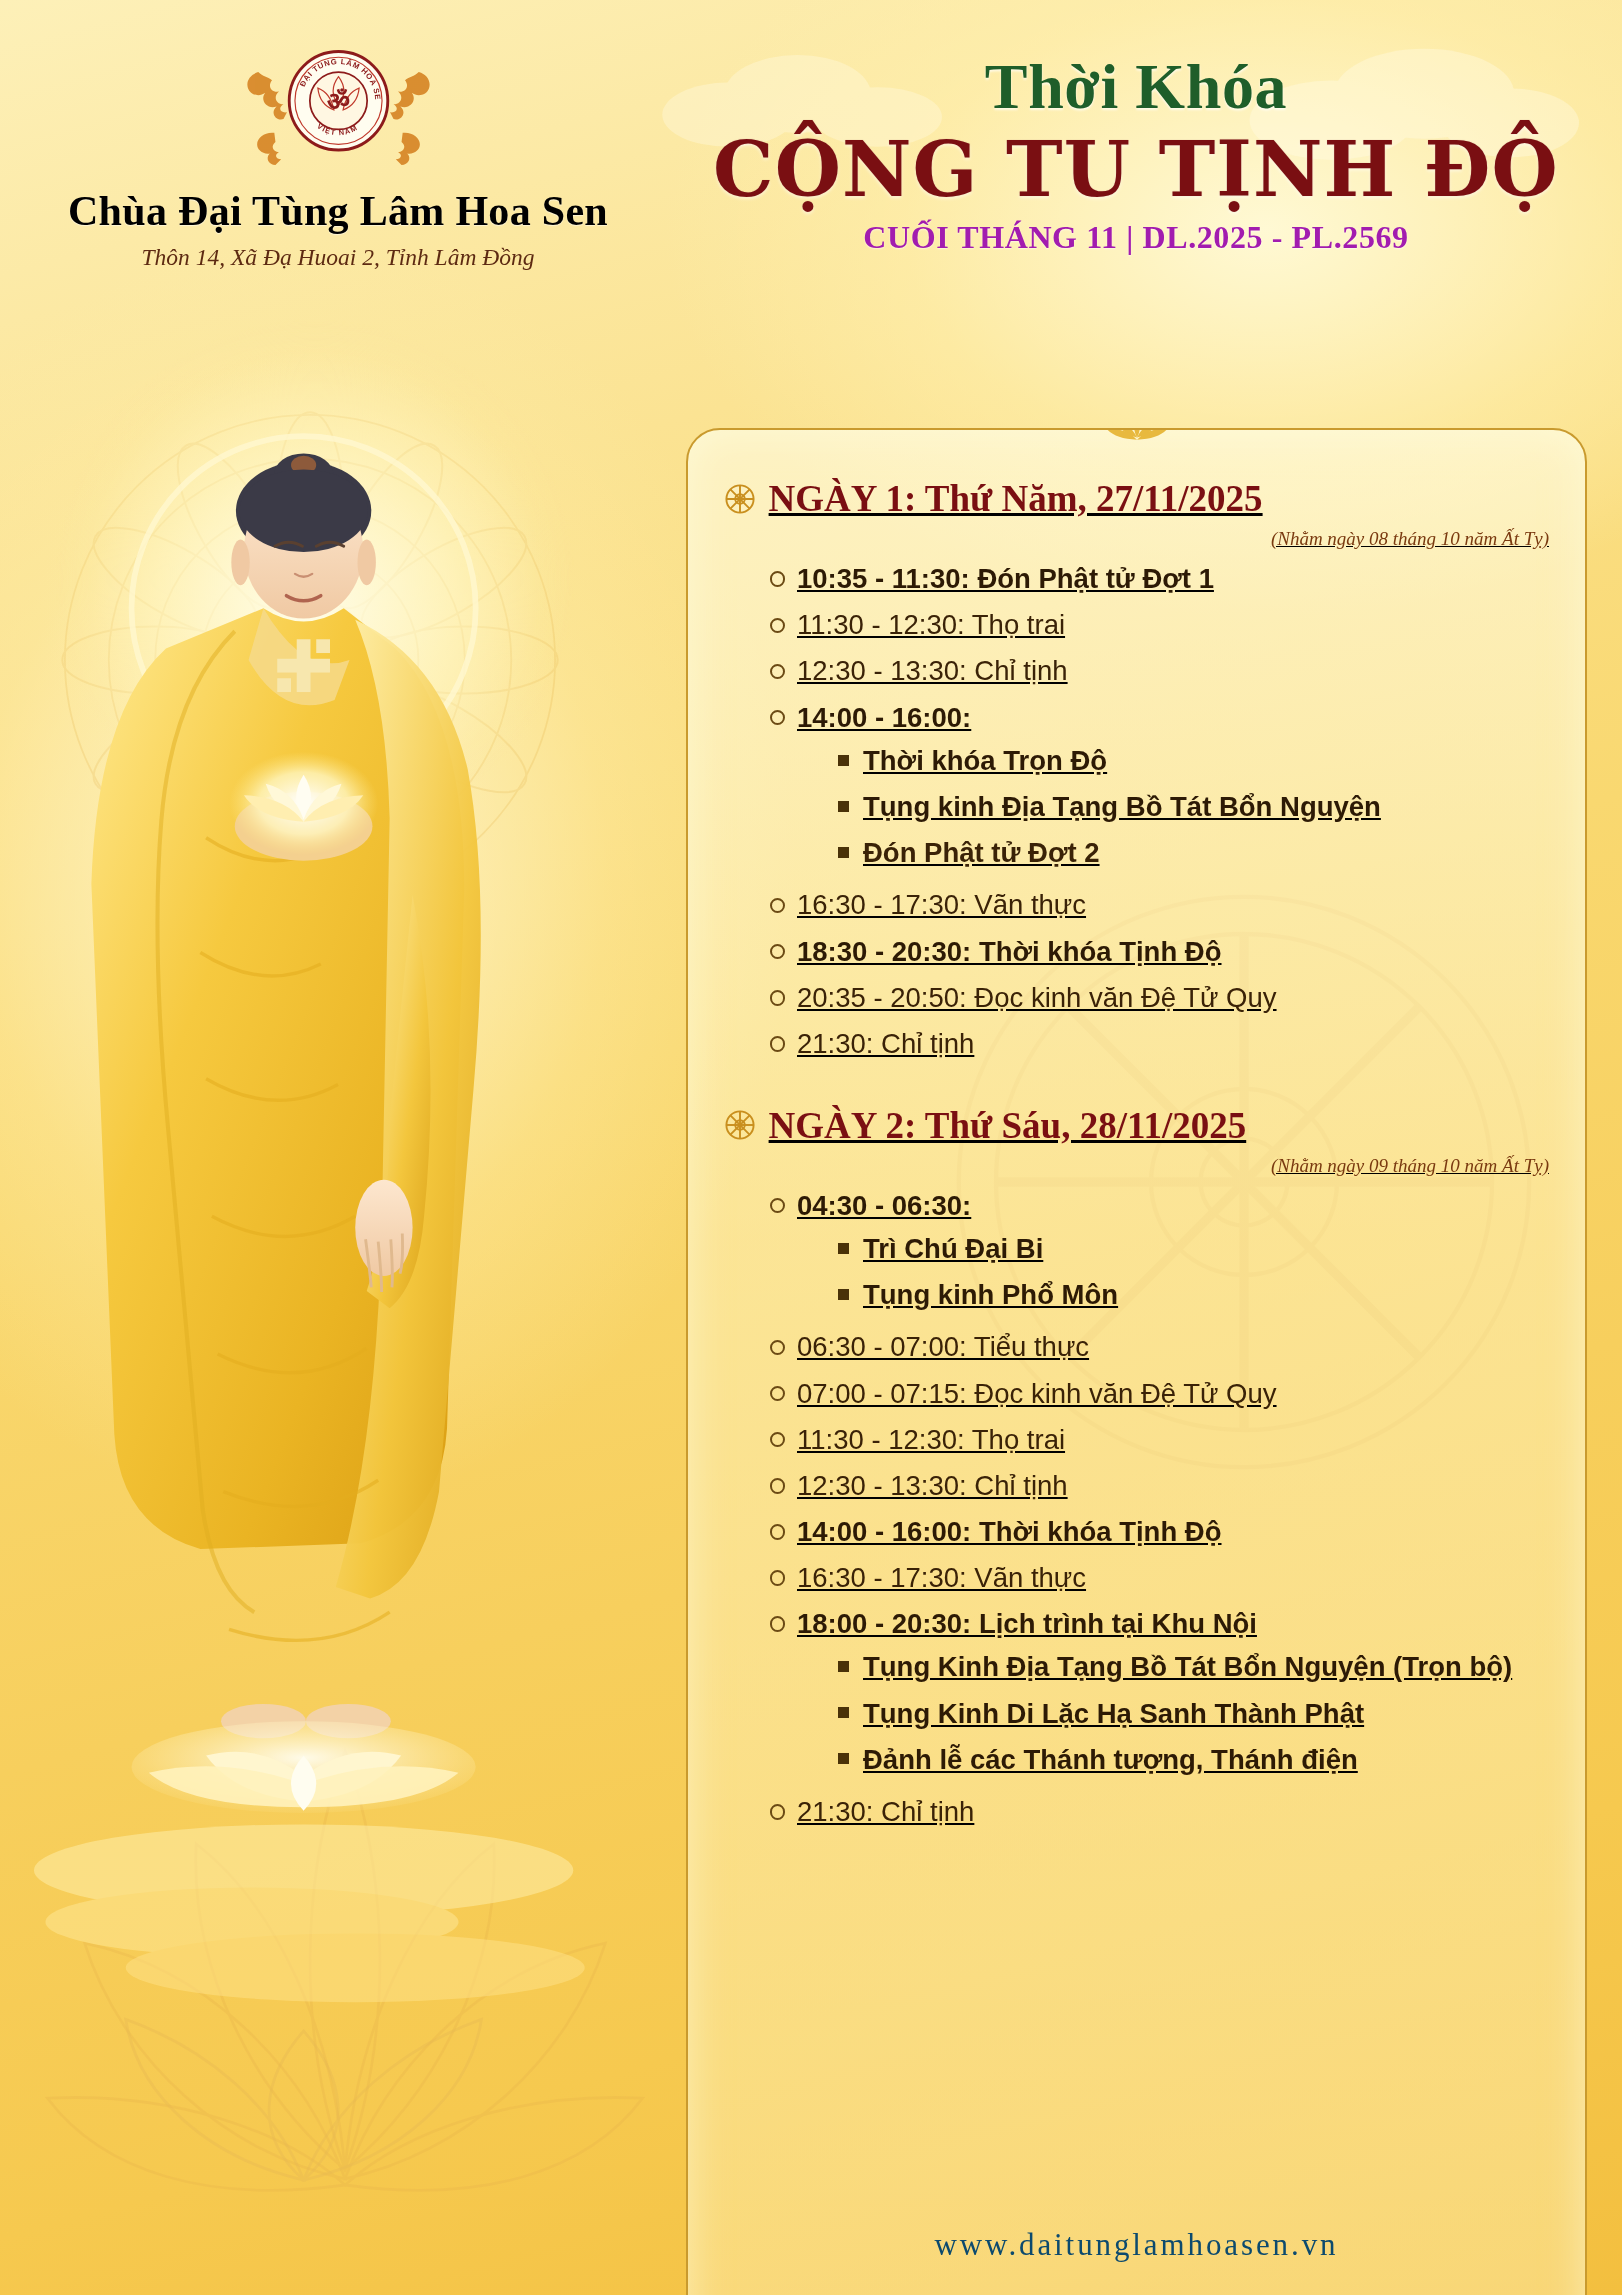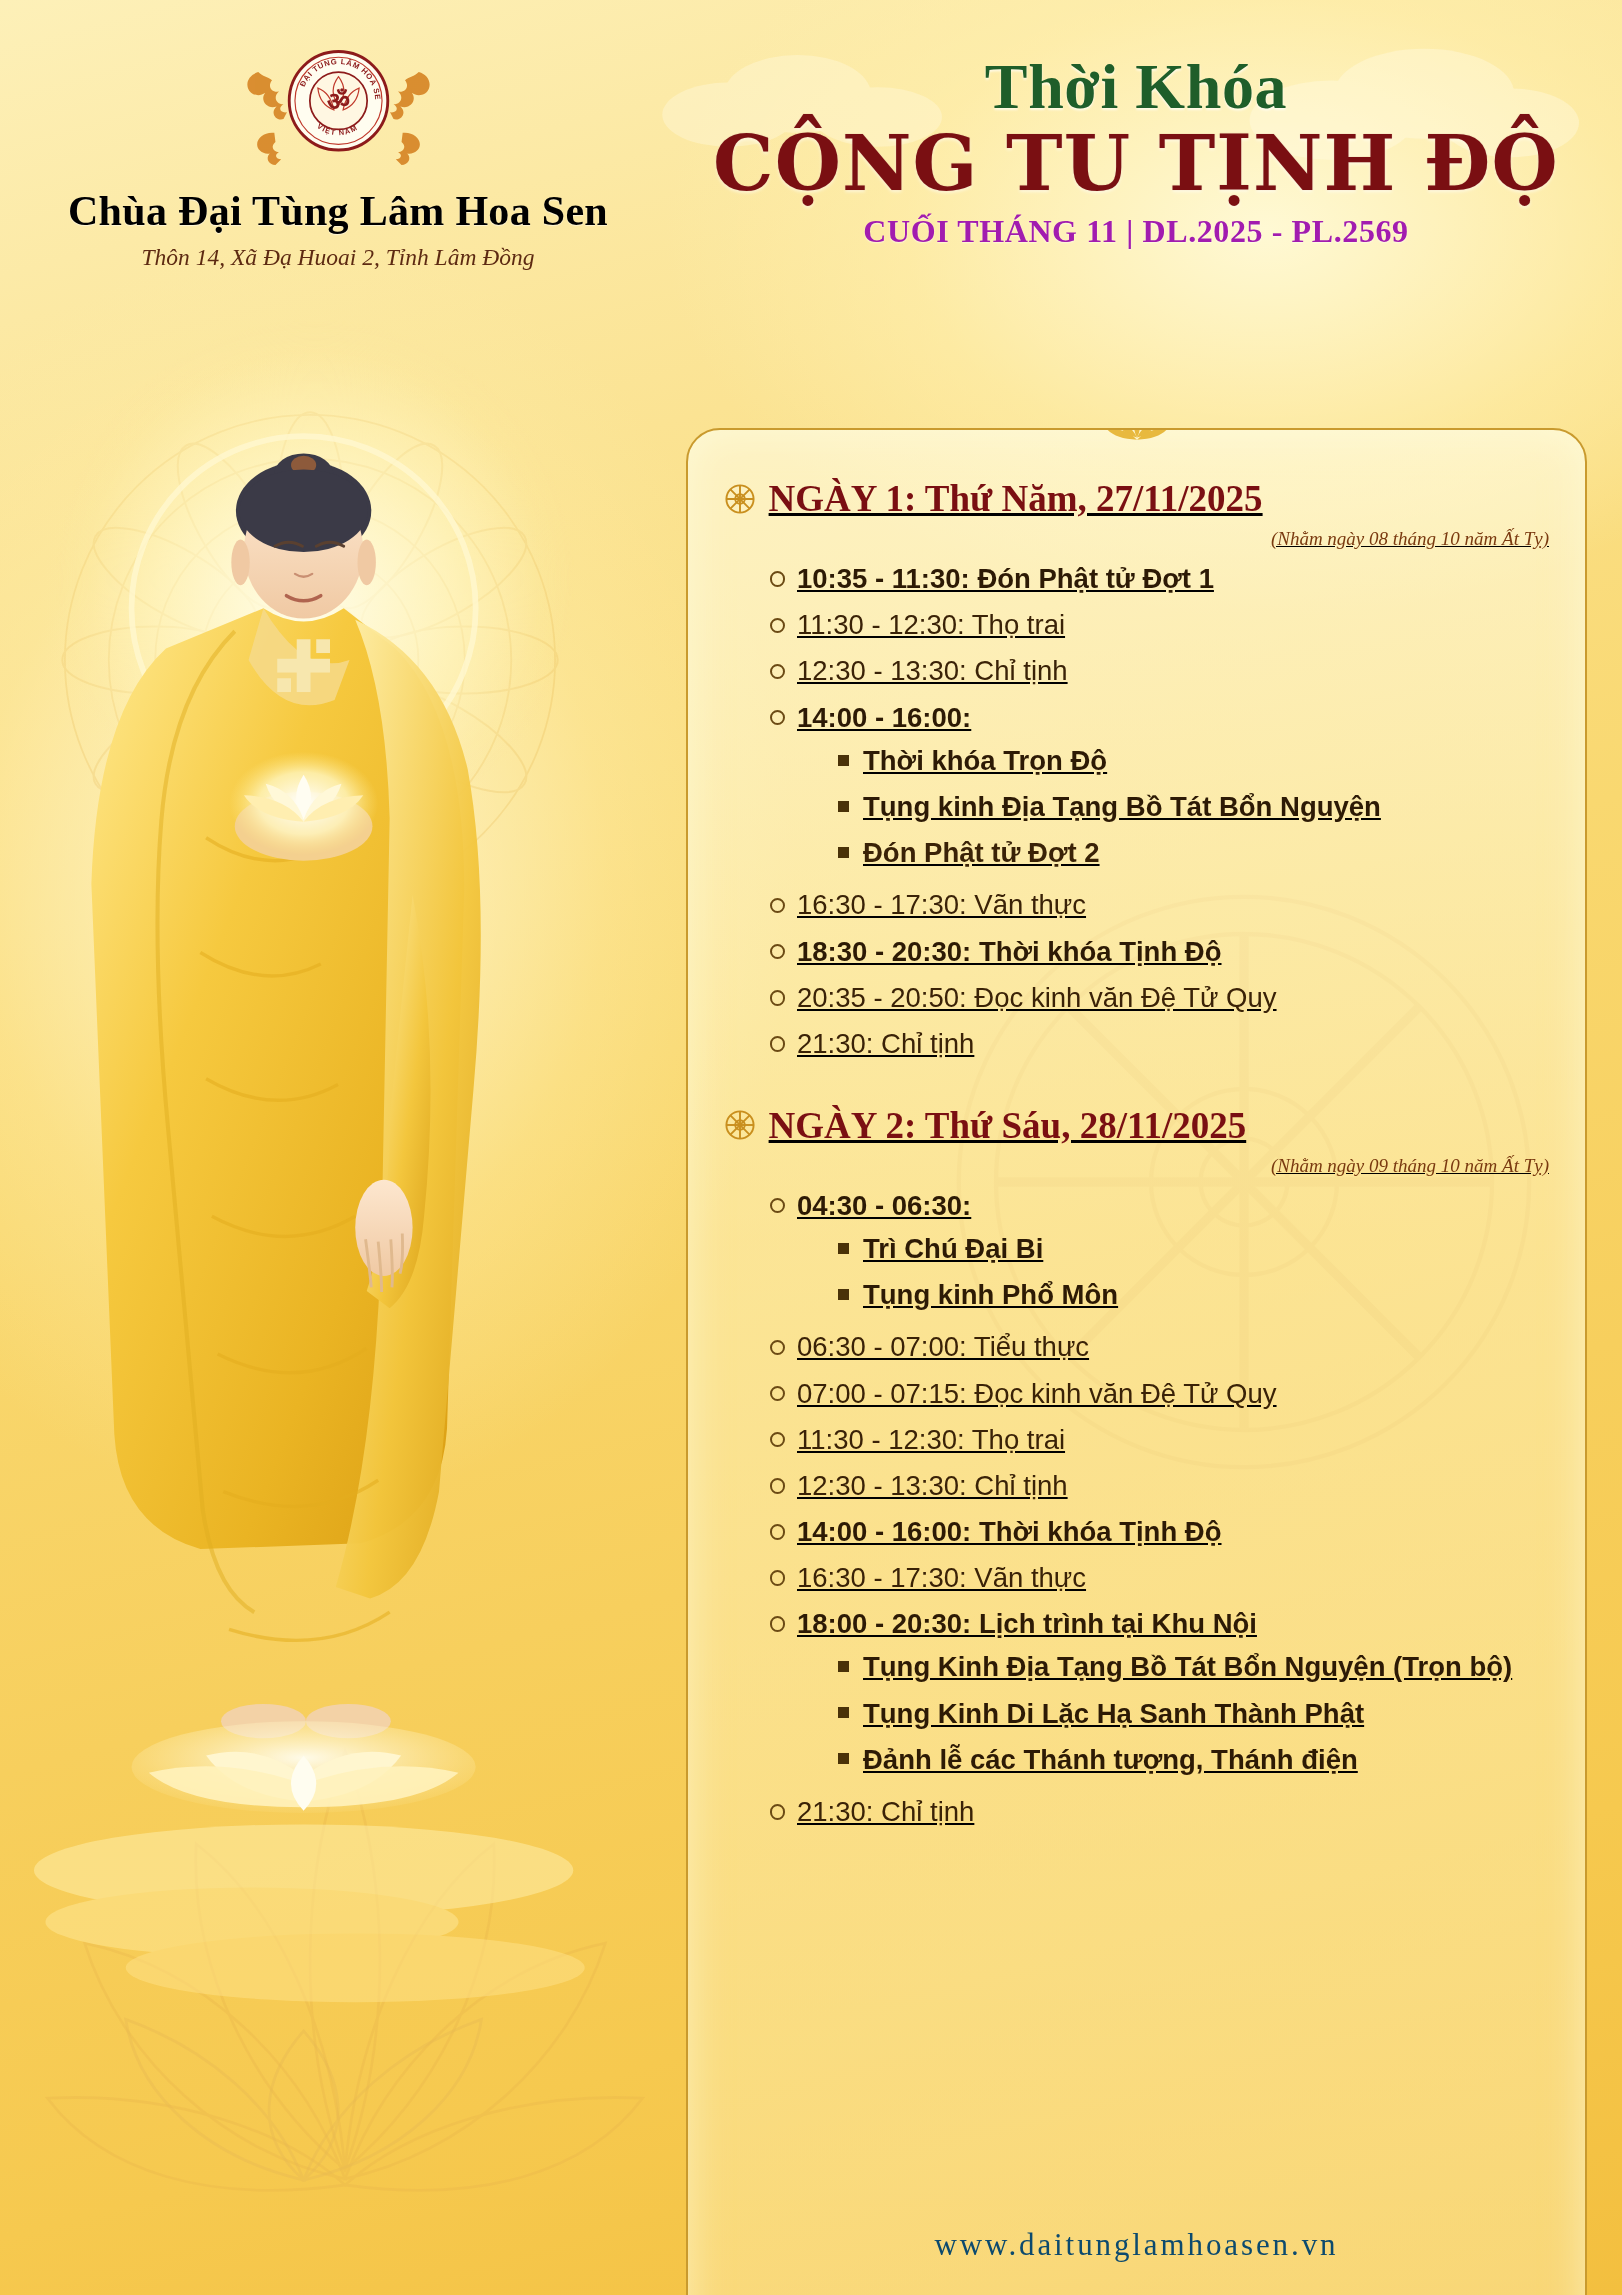--- a/index.html
+++ b/index.html
@@ -94,21 +94,21 @@
   .title-line1 {
     font-family: "Liberation Serif", serif;
     font-weight: bold;
     font-size: 64px;
     color: #1f5e2a;
     letter-spacing: 0.6px;
     text-shadow: 0 1.7px 2.3px rgba(255,255,255,0.7);
     margin-top: 10px;
   }
   .title-line2 {
-    margin-top: 0;
+    margin-top: 6px;
     font-family: "DejaVu Serif", serif;
     font-weight: bold;
     font-size: 76px;
     line-height: 1.05;
     color: #7a0f12;
     letter-spacing: 1.1px;
     text-shadow: 0 2.3px 3.4px rgba(255,255,255,0.55), 0 0 1.1px rgba(120,20,20,0.35);
   }
   .title-line3 {
     margin-top: 9px;

